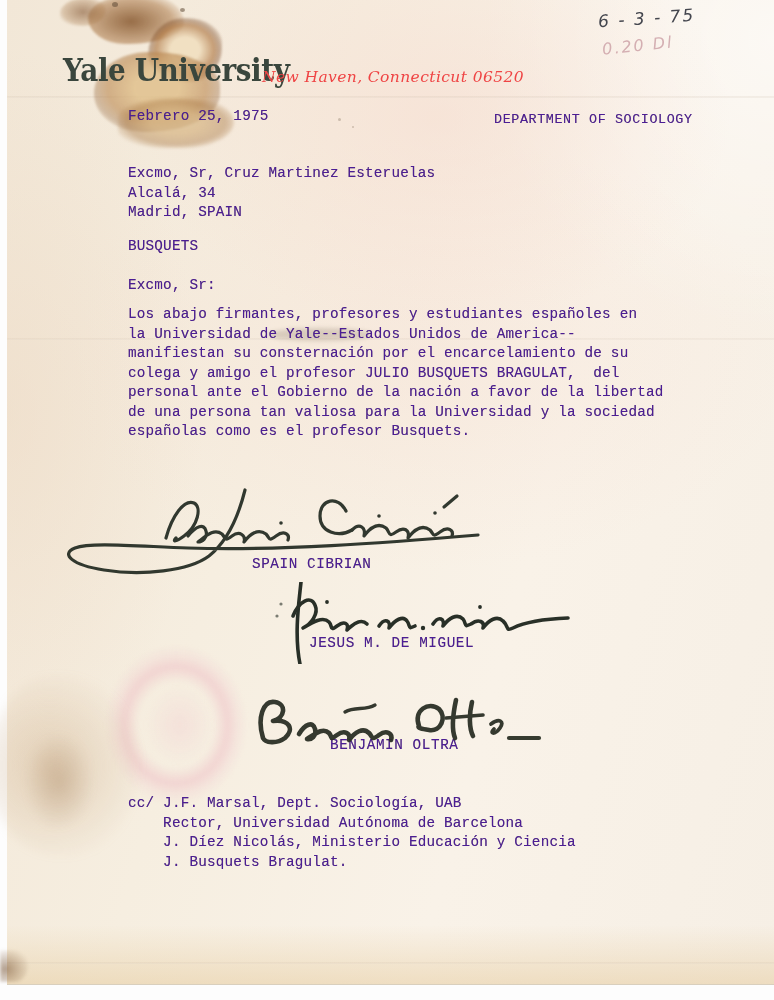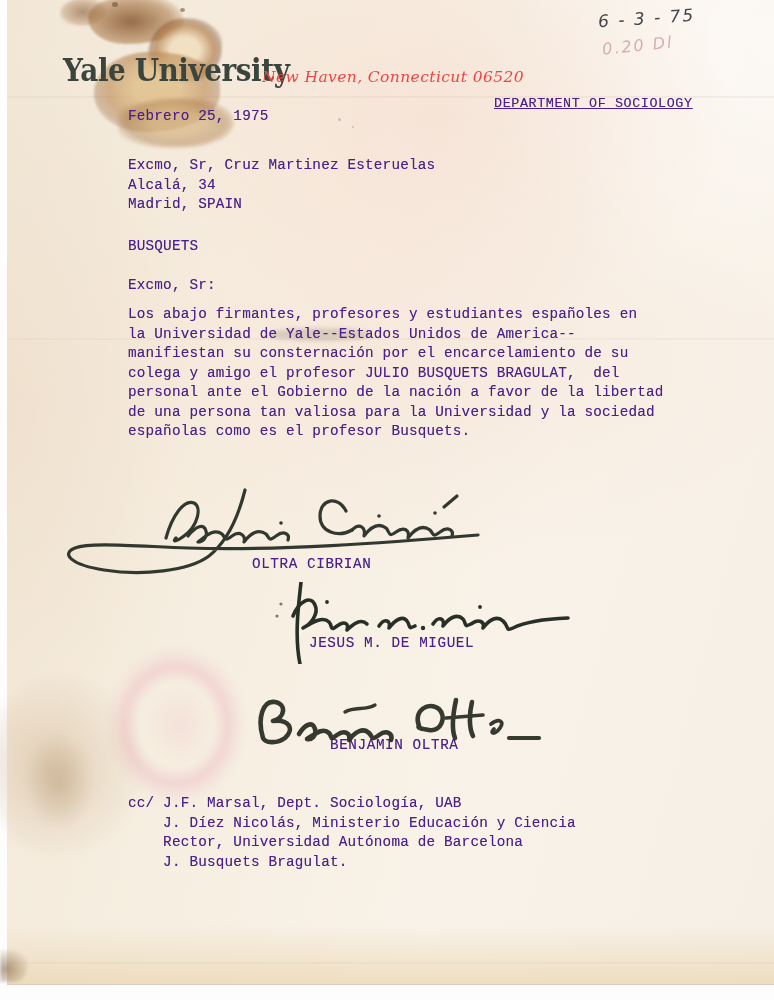--- a/index.html
+++ b/index.html
@@ -72,25 +72,25 @@
   <div class="stain" style="left:26px;top:736px;width:66px;height:92px;border-radius:50%;filter:blur(4px);background:radial-gradient(ellipse, rgba(150,110,70,.28), transparent 75%);"></div>
   <div class="stain" style="left:0px;top:950px;width:28px;height:32px;border-radius:0 60% 50% 0/0 55% 60% 0;filter:blur(1.5px);background:radial-gradient(ellipse at 20% 60%, rgba(118,82,50,.55), transparent 80%);"></div>
 
   <div class="stain" style="left:268px;top:328px;width:104px;height:13px;border-radius:50%;filter:blur(2px);background:rgba(126,112,92,.25);"></div>
 
   <div class="hand-date">6 - 3 - 75</div>
   <div class="hand-price">0.20 Dl</div>
 
   <div class="masthead">Yale University</div>
   <div class="masthead-sub">New Haven, Connecticut 06520</div>
-  <div class="tw tw-small caps" style="left:494px;top:94px;text-decoration:underline;">DEPARTMENT OF SOCIOLOGY</div>
+  <div class="tw tw-small caps" style="left:494px;top:110px;">DEPARTMENT OF SOCIOLOGY</div>
 
   <div class="tw" style="left:128px;top:107px;">Febrero 25, 1975</div>
 
-  <div style="position:absolute;left:128px;top:156px;z-index:2;">
+  <div style="position:absolute;left:128px;top:164px;z-index:2;">
     <div class="tw" style="position:static">Excmo, Sr, Cruz Martinez Esteruelas</div>
     <div class="tw" style="position:static">Alcalá, 34</div>
     <div class="tw" style="position:static">Madrid, SPAIN</div>
   </div>
 
   <div class="tw" style="left:128px;top:237px;">BUSQUETS</div>
   <div class="tw" style="left:128px;top:276px;">Excmo, Sr:</div>
 
   <div style="position:absolute;left:128px;top:305px;z-index:2;">
     <div class="tw" style="position:static">Los abajo firmantes, profesores y estudiantes españoles en</div>
@@ -108,21 +108,21 @@
       <path d="M118,52 C124,30 136,13 146,17 C154,21 150,40 136,50 C128,56 124,56 128,52"></path>
       <path d="M140,50 C148,40 156,37 158,45 C160,52 154,56 150,56 C158,50 166,42 174,48 C178,52 176,56 184,50 C192,44 198,50 196,56 C202,48 210,42 218,48 C222,52 220,56 228,50 C236,44 242,48 240,54"></path>
       <path d="M298,25 C290,9 272,13 272,30 C272,46 290,52 304,44"></path>
       <path d="M304,44 C312,36 318,42 316,50 C322,42 330,36 338,42 C342,46 340,52 348,46 C356,40 362,44 360,52 C366,44 374,38 382,44 C386,48 384,52 392,46 C400,40 406,44 404,50"></path>
       <path d="M396,21 L409,10"></path>
       <circle cx="233" cy="37" r="1.8" fill="#232b22" stroke="none"></circle>
       <circle cx="331" cy="30" r="1.8" fill="#232b22" stroke="none"></circle>
       <circle cx="387" cy="27" r="1.8" fill="#232b22" stroke="none"></circle>
     </g>
   </svg>
-  <div class="tw caps" style="left:252px;top:555px;">OLTRA CIBRIAN</div>
+  <div class="tw caps" style="left:252px;top:555px;">SPAIN CIBRIAN</div>
 
   <svg class="sig" style="left:237px;top:582px;" width="336" height="82" viewBox="0 0 336 82">
     <g stroke="#1d251d" stroke-width="3.6" opacity=".95">
       <path d="M64,0 C62,20 57,52 63,82"></path>
       <path d="M56,34 C62,19 74,13 78,23 C82,32 74,42 66,46 C76,40 86,34 92,40 C96,44 92,50 100,44 C108,38 112,42 110,48 C116,42 124,36 130,42"></path>
       <path d="M142,44 C148,35 154,39 152,46 C158,38 166,33 170,39 C174,44 170,48 178,44"></path>
       <path d="M196,42 C202,33 208,37 206,44 C212,36 220,31 226,37 C230,42 226,46 234,42 C242,36 248,40 246,46 C252,38 260,33 266,39 C272,44 268,50 276,46 C288,40 304,37 331,36"></path>
       <circle cx="90" cy="20" r="1.9" fill="#1d251d" stroke="none"></circle>
       <circle cx="186" cy="46" r="2.2" fill="#1d251d" stroke="none"></circle>
       <circle cx="243" cy="25" r="1.9" fill="#1d251d" stroke="none"></circle>
@@ -142,18 +142,18 @@
       <path d="M229,8 C226,20 226,34 230,42"></path>
       <path d="M203,24 L240,21" stroke-width="3.6"></path>
       <path d="M248,30 C256,24 262,27 257,34 C252,41 246,40 251,35" stroke-width="3.8"></path>
       <path d="M266,44 L296,44" stroke-width="4.2"></path>
     </g>
   </svg>
   <div class="tw caps" style="left:330px;top:736px;">BENJAMIN OLTRA</div>
 
   <div style="position:absolute;left:128px;top:794px;z-index:2;">
     <div class="tw" style="position:static">cc/ J.F. Marsal, Dept. Sociología, UAB</div>
+    <div class="tw" style="position:static">    Rector, Universidad Autónoma de Barcelona</div>
     <div class="tw" style="position:static">    J. Díez Nicolás, Ministerio Educación y Ciencia</div>
-    <div class="tw" style="position:static">    Rector, Universidad Autónoma de Barcelona</div>
     <div class="tw" style="position:static">    J. Busquets Bragulat.</div>
   </div>
 
 </div>
 
 </body></html>

